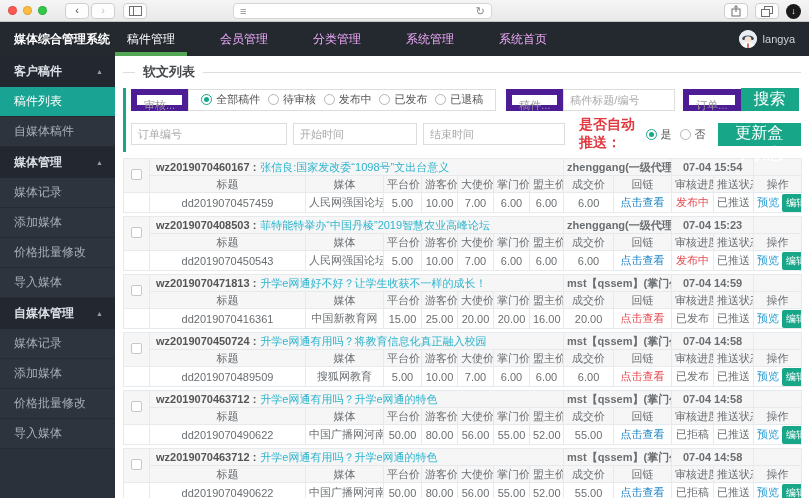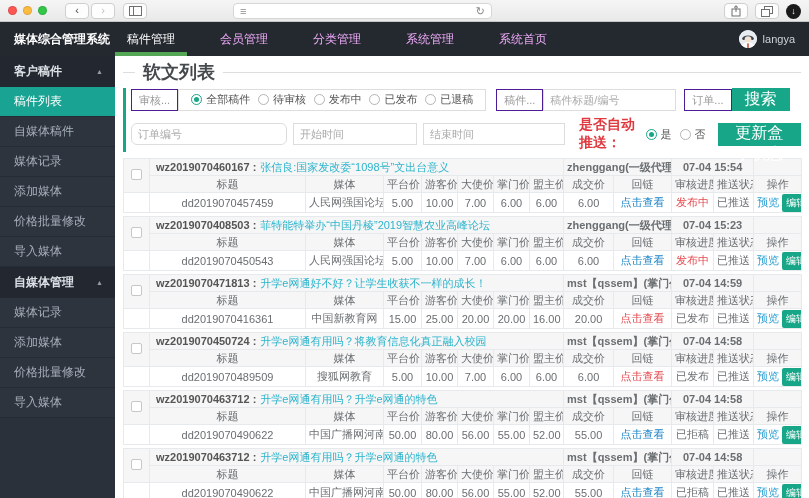--- a/index.html
+++ b/index.html
@@ -43,25 +43,25 @@
   .sb-header{ height:31px; display:flex; align-items:center; justify-content:space-between;
     padding:0 12px 0 14px; background:#232830; color:#dde1e7; font-size:12px; font-weight:bold; cursor:pointer; }
   .sb-arrow{ font-size:7px; color:#939ca8; }
   .sb-item{ height:30px; display:flex; align-items:center; padding-left:14px; color:#a7afbb;
     font-size:12px; background:#2e343d; border-bottom:1px solid #262c34; cursor:pointer; }
   .sb-item.active{ background:#19a392; color:#fff; }
   
   main{ flex:1; background:#fff; padding:4px 8px 0; overflow:hidden; }
   .page-title{ display:flex; align-items:center; height:16px; margin:4px 0 8px; }
   .pt-stub{ width:12px; height:1px; background:#ddd; }
-  .pt-text{ font-size:18px; font-weight:bold; color:#464a4d; margin:0 8px; }
+  .pt-text{ font-size:13px; font-weight:bold; color:#464a4d; margin:0 8px; }
   .pt-line{ flex:1; height:1px; background:#ddd; }
   .filter{ border-left:3px solid #18a689; padding-left:5px; margin-bottom:6px; }
   .f-row{ display:flex; align-items:center; margin-bottom:5px; }
-  .addon{ border:1px solid #4c1d95; height:22px; line-height:20px; padding:0 7px; font-size:11px; color:#999; background:#fff; }
+  .addon{ border:6px solid #4c1d95; height:22px; line-height:20px; padding:0 7px; font-size:11px; color:#999; background:#fff; }
   .radio-field{ border:1px solid #ddd; height:22px; display:flex; align-items:center;
     justify-content:space-between; padding:0 12px; width:308px; margin-right:10px; }
   .radio{ display:flex; align-items:center; gap:4px; font-size:11px; color:#555; cursor:pointer; }
   .rb{ width:11px; height:11px; border:1px solid #b5b5b5; border-radius:50%; background:#fff; flex-shrink:0; }
   .rb.checked{ border-color:#18a689; position:relative; }
   .rb.checked::after{ content:""; position:absolute; left:2px; top:2px; width:5px; height:5px; border-radius:50%; background:#18a689; }
   .tinput{ border:1px solid #ddd; height:22px; padding:0 6px; font-size:11px; color:#333; outline:none; }
   .tinput::placeholder{ color:#aaa; }
   .btn{ background:#18a689; color:#fff; border:none; height:23px; padding:0 13px; font-size:16px; cursor:pointer; }
   .autopush-label{ color:#e0393f; font-size:14px; font-weight:bold; margin:0 8px 0 14px; }
@@ -175,20 +175,24 @@
       <span>客户稿件</span>
       <span class="sb-arrow">▲</span>
     </div>
     <div class="sb-item active">
         <span>稿件列表</span>
       </div>
     <div class="sb-item">
         <span>自媒体稿件</span>
       </div>
 
+    <div class="sb-header">
+      <span>媒体管理</span>
+      <span class="sb-arrow">▲</span>
+    </div>
     <div class="sb-item">
         <span>媒体记录</span>
       </div>
     <div class="sb-item">
         <span>添加媒体</span>
       </div>
     <div class="sb-item">
         <span>价格批量修改</span>
       </div>
     <div class="sb-item">
@@ -239,26 +243,26 @@
           <label class="radio">
               <span class="rb"></span>
               <span>已发布</span>
             </label>
           <label class="radio">
               <span class="rb"></span>
               <span>已退稿</span>
             </label>
         </div>
         <span class="addon">稿件...</span>
-        <input class="tinput gap8" style="width: 133px;" placeholder="稿件标题/编号">
+        <input class="tinput gap8" style="width: 112px;" placeholder="稿件标题/编号">
         <span class="addon">订单...</span>
         <button class="btn">搜索</button>
       </div>
       <div class="f-row">
-        <input class="tinput gap6" style="width: 160px; border-radius: 6px;" placeholder="订单编号">
+        <input class="tinput gap6" style="width: 160px;" placeholder="订单编号">
         <input class="tinput gap6" style="width: 124px;" placeholder="开始时间">
         <input class="tinput" style="width: 142px;" placeholder="结束时间">
         <span class="autopush-label">是否自动推送：</span>
         <label class="radio gap8">
             <span class="rb checked"></span>
             <span>是</span>
           </label>
         <label class="radio" style="margin-right:12px">
             <span class="rb"></span>
             <span>否</span>

